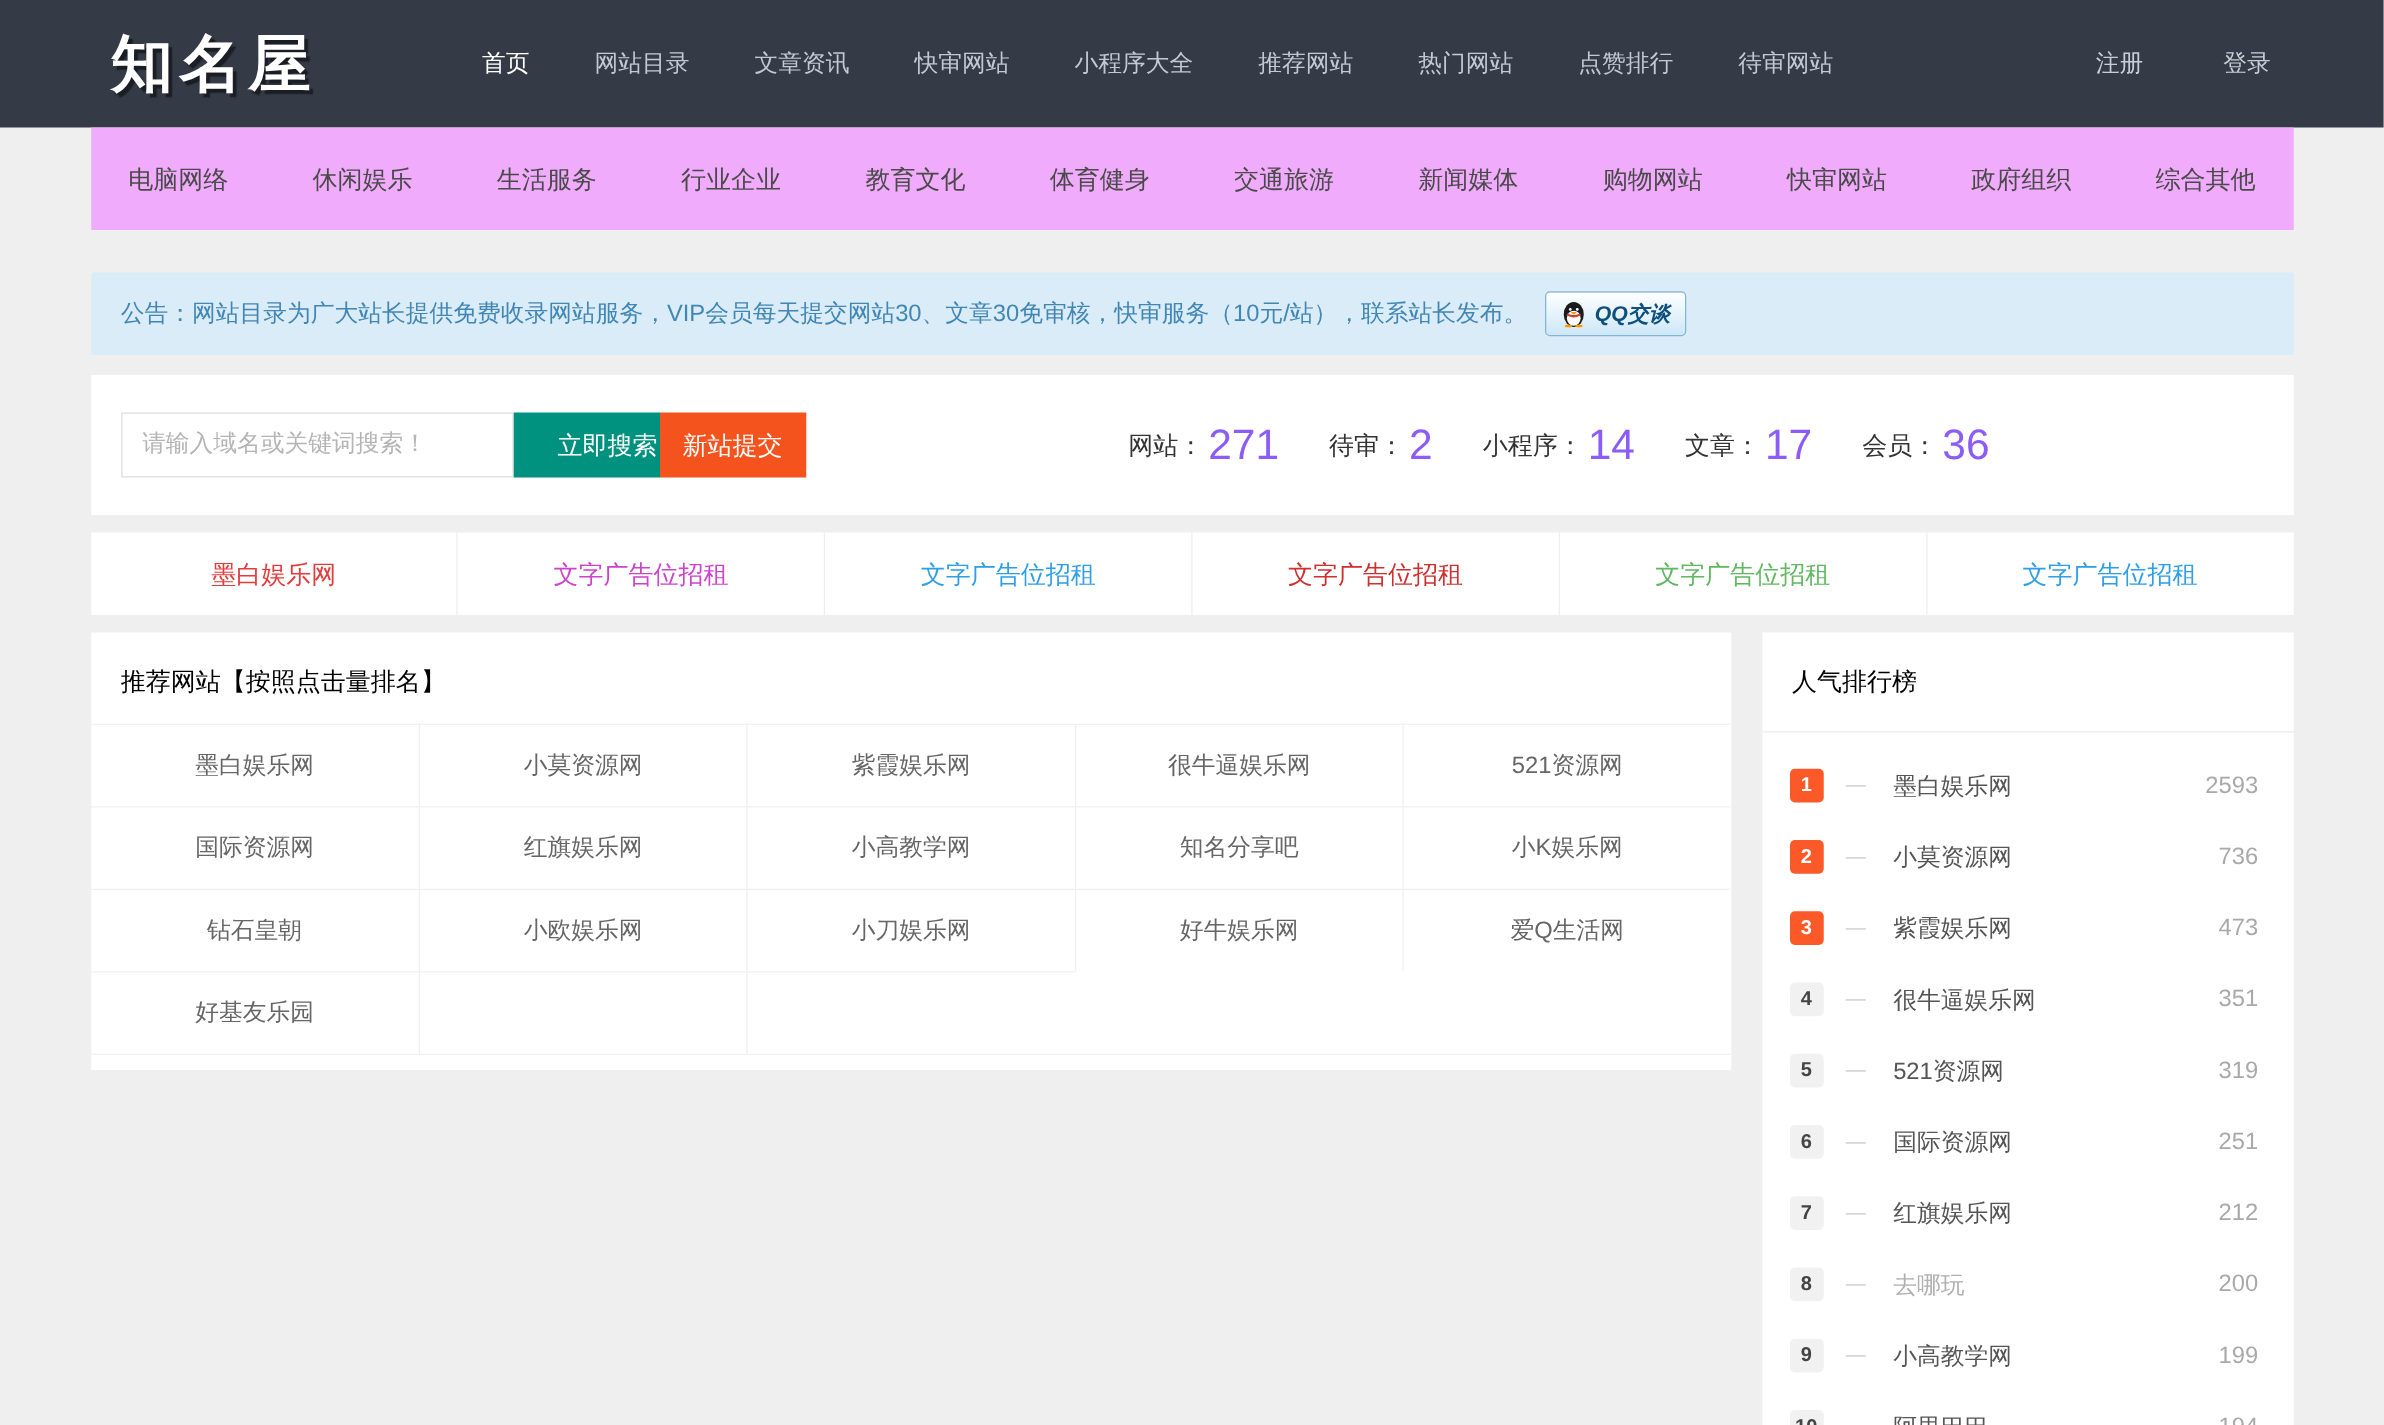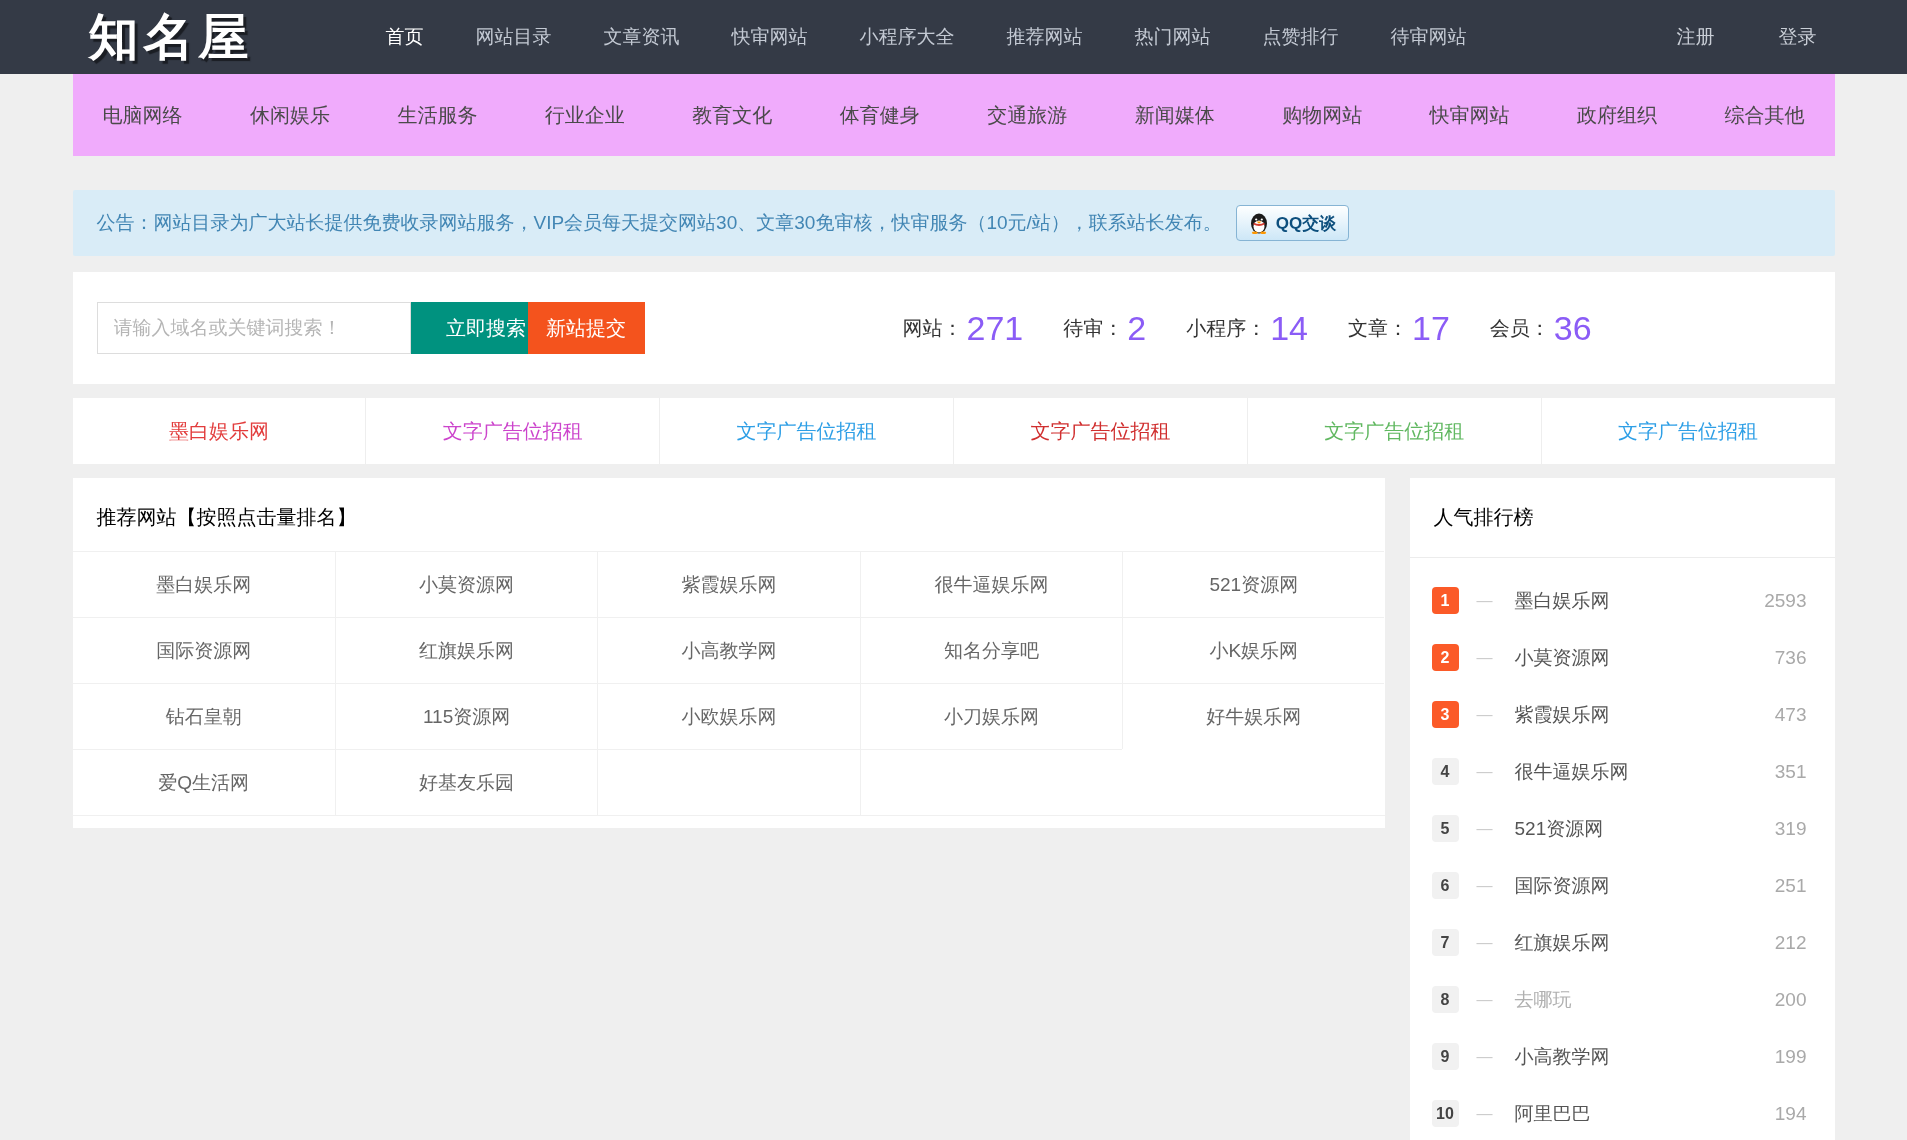--- a/index.html
+++ b/index.html
@@ -6,21 +6,21 @@
   * { box-sizing: border-box; margin: 0; padding: 0; }
   body {
     width: 1907px; height: 1140px; overflow: hidden; position: relative;
     background: #efefef;
     font-family: "Liberation Sans", "DejaVu Sans", sans-serif;
   }
   a { text-decoration: none; cursor: pointer; }
   .container { width: 1762px; margin: 0 auto; }
 
   
-  .topnav { height: 74px; background: #343a46; }
+  .topnav { height: 102px; background: #343a46; }
   .topnav-inner { display: flex; align-items: center; height: 100%; }
   .logo {
     font-size: 50px; font-weight: bold; color: #fff; letter-spacing: 5px;
     text-shadow: 3px 3px 1px rgba(0,0,0,.5); margin-left: 16px; line-height: 1;
   }
   .topnav-menu { display: flex; margin-left: 132px; gap: 52px; }
   .topnav-menu a { font-size: 19px; color: #c3c9d3; }
   .topnav-menu a.active { color: #ffffff; }
   .topnav-auth { margin-left: auto; margin-right: 18px; display: flex; gap: 64px; }
   .topnav-auth a { font-size: 19px; color: #c9ced6; }
@@ -34,21 +34,21 @@
   .announce {
     margin-top: 34px; height: 66px; background: #d9ecf7; border-radius: 2px;
     display: flex; align-items: center; padding: 0 24px;
   }
   .announce-text { font-size: 19px; color: #4286b4; }
   .qq-btn {
     margin-left: 14px; height: 36px; padding: 0 12px; flex: none;
     display: inline-flex; align-items: center; gap: 7px;
     border: 1px solid #86b4d4; border-radius: 4px;
     background: linear-gradient(#feffff, #cde7f7);
-    font-size: 17px; font-weight: bold; color: #0d4f7d;
+    font-size: 17px; font-weight: bold; color: #0d4f7d; font-style: italic;
   }
 
   
   .search-band {
     margin-top: 16px; height: 112px; background: #fff;
     display: flex; align-items: center; padding: 0 24px;
   }
   .search-input {
     width: 314px; height: 52px; border: 1px solid #dddddd; background: #fff;
     padding: 0 16px; font-size: 19px; color: #333; outline: none;
@@ -211,21 +211,20 @@
       <a class="site-cell">小莫资源网</a>
       <a class="site-cell">紫霞娱乐网</a>
       <a class="site-cell">很牛逼娱乐网</a>
       <a class="site-cell">521资源网</a>
       <a class="site-cell">国际资源网</a>
       <a class="site-cell">红旗娱乐网</a>
       <a class="site-cell">小高教学网</a>
       <a class="site-cell">知名分享吧</a>
       <a class="site-cell">小K娱乐网</a>
       <a class="site-cell">钻石皇朝</a>
-      <a class="site-cell">115资源网</a>
       <a class="site-cell">小欧娱乐网</a>
       <a class="site-cell">小刀娱乐网</a>
       <a class="site-cell">好牛娱乐网</a>
       <a class="site-cell">爱Q生活网</a>
       <a class="site-cell">好基友乐园</a>
       <a class="site-cell"></a>
       <a class="site-cell"></a>
     </div>
   </div>
 

